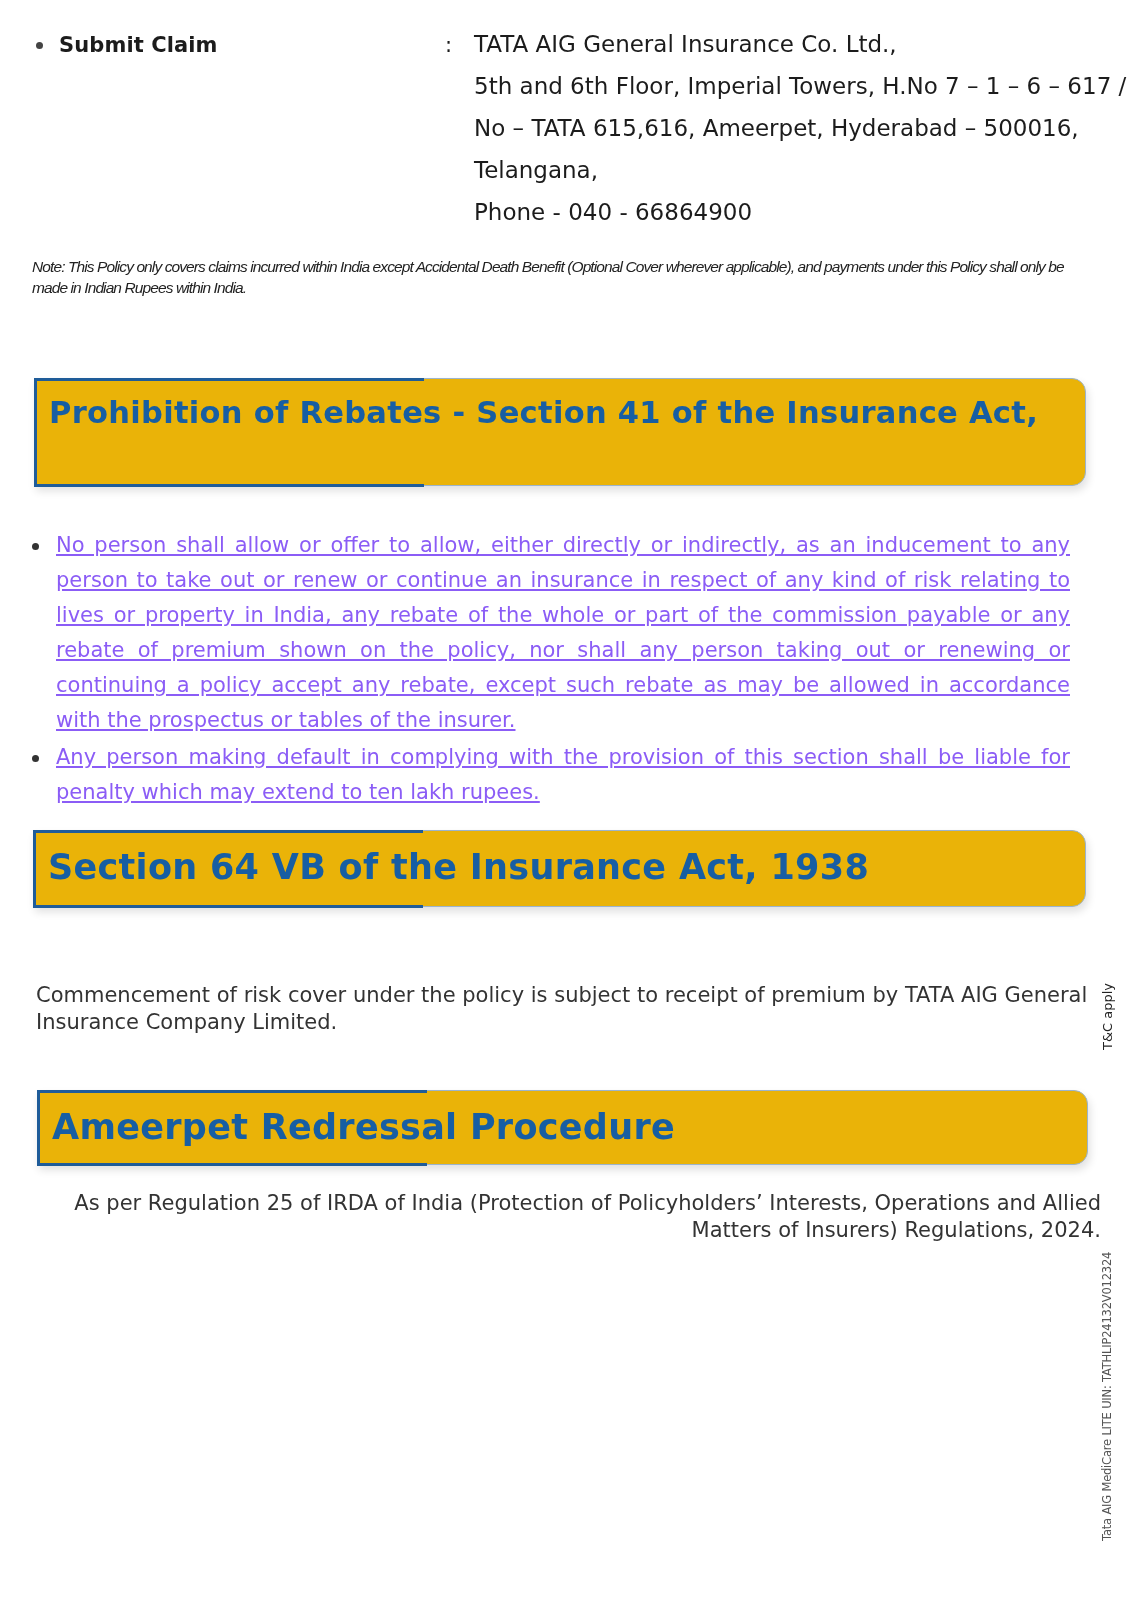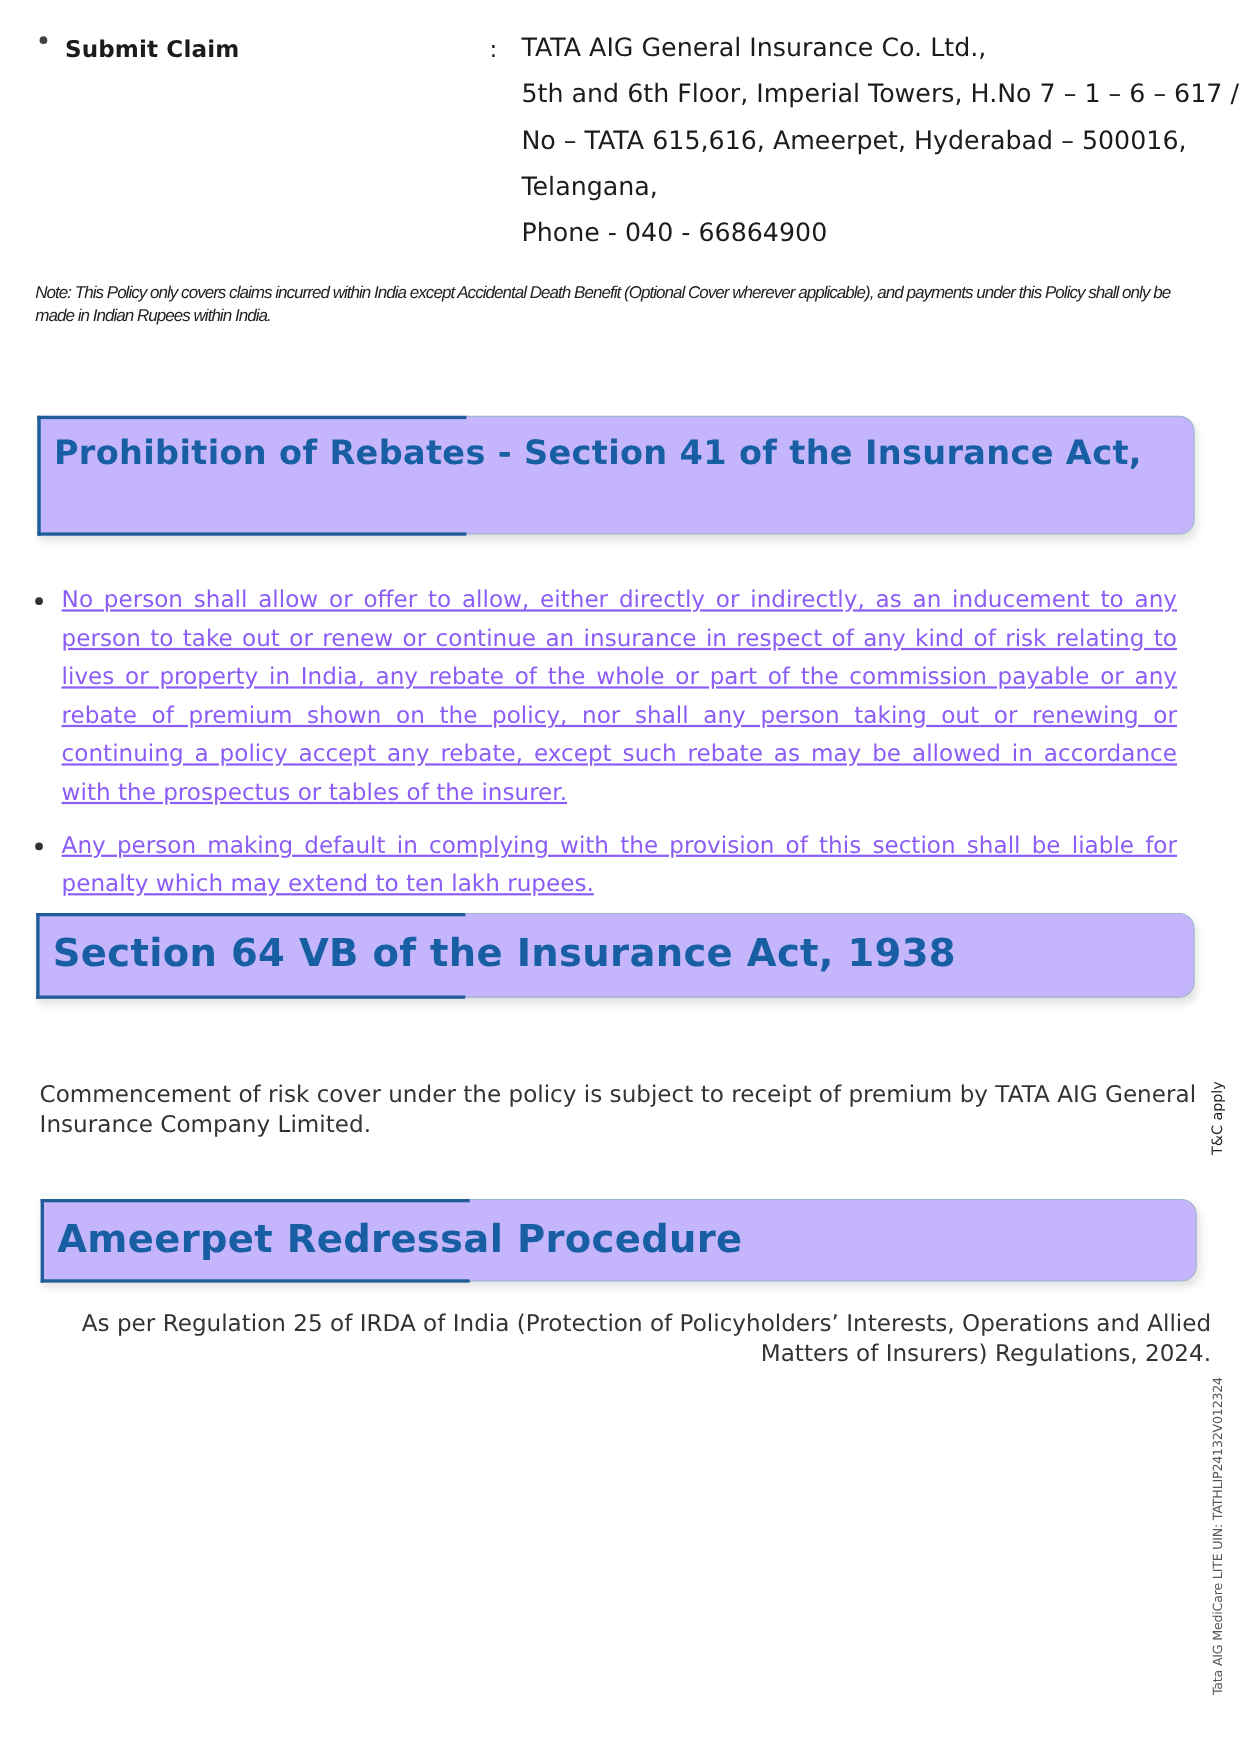--- a/index.html
+++ b/index.html
@@ -1,44 +1,44 @@
 <!DOCTYPE html>
 <html><head>
   <meta charset="utf-8">
   <style>
     * { margin: 0; padding: 0; box-sizing: border-box; }
     html, body { width: 1132px; height: 1599px; background: #ffffff; overflow: hidden; }
     body { position: relative; font-family: "DejaVu Sans", "Liberation Sans", sans-serif; color: #222; }
 
     .claim-row { position: absolute; left: 0; top: 0; width: 1132px; }
-    .claim-label { position: absolute; left: 36px; top: 33px; font-size: 21px; font-weight: bold; color: #1c1c1c; display: flex; align-items: flex-start; letter-spacing: 0.1px; }
+    .claim-label { position: absolute; left: 36px; top: 33px; font-size: 21px; font-weight: bold; color: #1c1c1c; display: flex; align-items: center; letter-spacing: 0.1px; }
     .claim-label .dot { width: 7px; height: 7px; border-radius: 50%; background: #444; margin-right: 16px; display: inline-block; }
     .claim-colon { position: absolute; left: 445px; top: 33px; font-size: 21px; color: #1c1c1c; }
     .claim-address { position: absolute; left: 474px; top: 33px; font-size: 23px; color: #1c1c1c; line-height: 42px; margin-top: -10px; }
     .claim-address div { white-space: nowrap; }
 
     .note { position: absolute; left: 32px; top: 256px; width: 1060px; font-family: "Liberation Sans", sans-serif; font-style: italic; font-size: 15.5px; line-height: 21px; color: #222; letter-spacing: -0.9px; }
 
-    .section-box { position: absolute; background: #c4b5fd; border: 1.5px solid #9cb4cc; border-radius: 0 14px 14px 0; box-shadow: 2px 5px 8px rgba(0,0,0,0.12); }
+    .section-box { position: absolute; background: #eab308; border: 1.5px solid #9cb4cc; border-radius: 0 14px 14px 0; box-shadow: 2px 5px 8px rgba(0,0,0,0.12); }
     .section-box::before { content: ""; position: absolute; left: -1.5px; top: -1.5px; bottom: -1.5px; width: 3px; background: #1f5c99; }
     .section-box .accent-top { position: absolute; left: -1.5px; top: -1.5px; height: 3px; width: 390px; background: #1f5c99; }
     .section-box .accent-bottom { position: absolute; left: -1.5px; bottom: -1.5px; height: 3px; width: 390px; background: #1f5c99; }
     .section-title { position: absolute; left: 14px; color: #175ea3; font-weight: bold; font-size: 30px; letter-spacing: 0.3px; white-space: nowrap; }
 
     #box1 { left: 34px; top: 378px; width: 1052px; height: 108px; }
     #box1 .section-title { top: 14px; line-height: 39px; font-size: 30.5px; }
     #box2 { left: 33px; top: 830px; width: 1053px; height: 77px; text-align: center; }
     #box2 .section-title { top: 14px; line-height: 44px; font-size: 35px; }
     #box3 { left: 37px; top: 1090px; width: 1051px; height: 75px; }
     #box3 .section-title { top: 14px; line-height: 44px; font-size: 35px; }
 
     .bullets { position: absolute; left: 30px; top: 528px; width: 1040px; }
     .bullet { position: relative; padding-left: 26px; font-size: 21px; line-height: 35px; color: #8b5cf6; text-align: justify; text-decoration: underline; }
     .bullet::before { content: ""; position: absolute; left: 2px; top: 15px; width: 7px; height: 7px; border-radius: 50%; background: #333; }
-    .bullet + .bullet { margin-top: 13px; }
+    .bullet + .bullet { margin-top: 2px; }
 
     .para { position: absolute; font-size: 21px; line-height: 27px; color: #333; }
     #para1 { left: 36px; top: 982px; width: 1060px; }
     #para2 { left: 41px; top: 1190px; width: 1060px; text-align: right; }
 
     .vtext { position: absolute; transform-origin: left top; transform: rotate(-90deg); white-space: nowrap; color: #222; }
     #tc { left: 1100px; top: 1050px; font-size: 13px; }
     #uin { left: 1100px; top: 1541px; font-size: 11.5px; color: #555; letter-spacing: -0.2px; }
   </style>
 </head>

